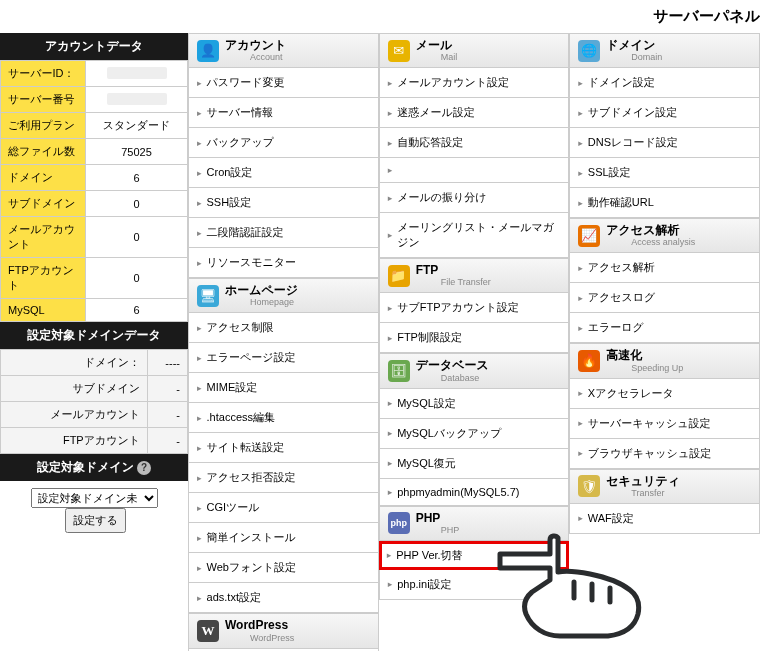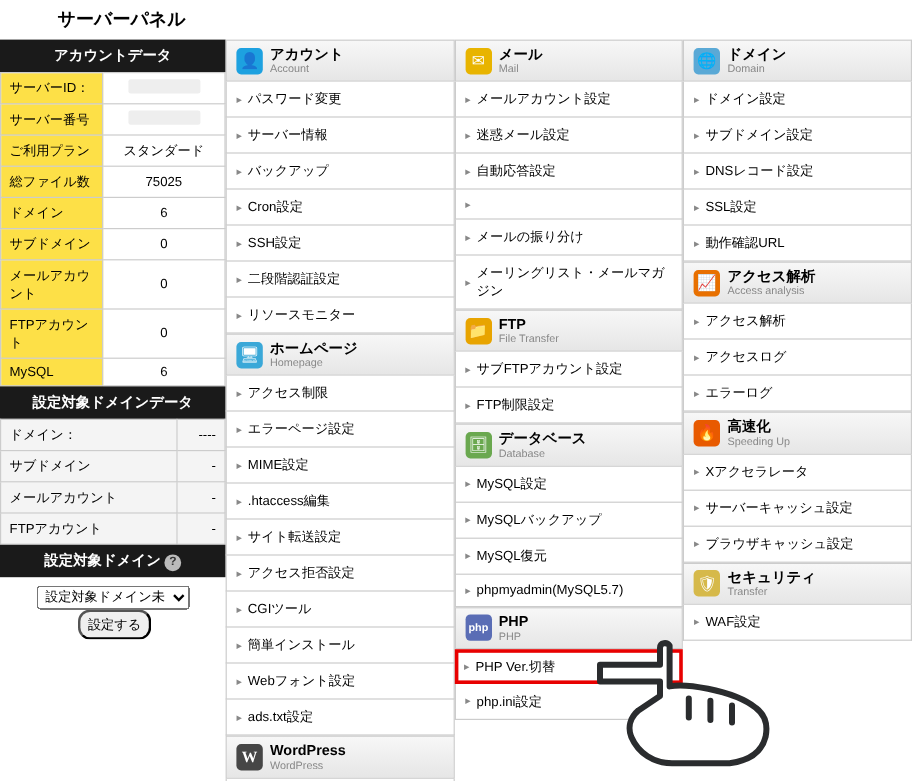--- a/index.html
+++ b/index.html
@@ -1,38 +1,38 @@
 <!DOCTYPE html>
 <html><head>
 <meta charset="utf-8">
 <style>
 * { box-sizing: border-box; margin: 0; padding: 0; }
 body { font-family: "Hiragino Sans", Meiryo, sans-serif; font-size: 12px; background: #fff; width: 760px; }
 .wrap { display: flex; }
 .left { width: 188px; flex-shrink: 0; }
 .right { flex: 1; }
-.main-title { font-size: 15px; font-weight: bold; padding: 7px 0 7px 48px; }
+.main-title { font-size: 15px; font-weight: bold; padding: 7px 0 7px 48px; text-align: right; }
 .sec-hdr { background: #1a1a1a; color: #fff; text-align: center; font-weight: bold; padding: 5px 0; font-size: 12px; }
 .acct-tbl { width: 100%; border-collapse: collapse; }
 .acct-tbl td { border: 1px solid #ccc; padding: 5px 7px; font-size: 11px; }
 .acct-tbl td:first-child { background: #fde047; width: 85px; }
 .acct-tbl td:last-child { text-align: center; }
 .tgt-tbl { width: 100%; border-collapse: collapse; }
-.tgt-tbl td { border: 1px solid #ccc; padding: 5px 7px; font-size: 11px; background: #f4f4f4; }
+.tgt-tbl td { border: 1px solid #ccc; padding: 5px 7px; font-size: 11px; background: #f4f4f4; text-align: right; }
 .tgt-tbl td:last-child { text-align: right; width: 40px; }
 .dom-sel { padding: 7px; text-align: center; }
 .dom-sel select { font-size: 11px; padding: 2px; }
-.dom-sel button { font-size: 11px; padding: 3px 6px; margin-left: 3px; border-radius: 10px; }
+.dom-sel button { font-size: 11px; padding: 3px 6px; margin-left: 3px; }
 .q { display: inline-block; width: 14px; height: 14px; border-radius: 50%; background: #bbb; color: #333; text-align: center; line-height: 14px; font-size: 10px; margin-left: 3px; }
 .cards { display: flex; flex-wrap: wrap; }
 .col { width: 33.33%; }
 .cat-hdr { background: linear-gradient(#f7f7f7,#e6e6e6); border: 1px solid #ccc; padding: 5px 8px; display: flex; align-items: center; gap: 6px; }
 .cat-ico { width: 22px; height: 22px; border-radius: 4px; display: flex; align-items: center; justify-content: center; font-size: 13px; color: #fff; flex-shrink: 0; }
 .cat-t { font-weight: bold; font-size: 12px; line-height: 1.1; }
-.cat-s { font-size: 9px; color: #888; }
+.cat-s { font-size: 9px; color: #888; margin-left: 25px; }
 .item { border: 1px solid #ccc; border-top: none; padding: 7px 8px; font-size: 11px; display: flex; align-items: center; gap: 5px; cursor: pointer; }
 .arr { color: #888; font-size: 9px; }
 .hl { border: 3px solid #e80000; padding: 4px 5px; }
 .blur { color: #ccc; background: #eee; display: inline-block; width: 60px; height: 12px; border-radius: 2px; }
 
 .hand { position: absolute; left: 490px; top: 532px; pointer-events: none; }
 .hand svg { width: 170px; height: 110px; }
 </style>
 </head>
 <body>

